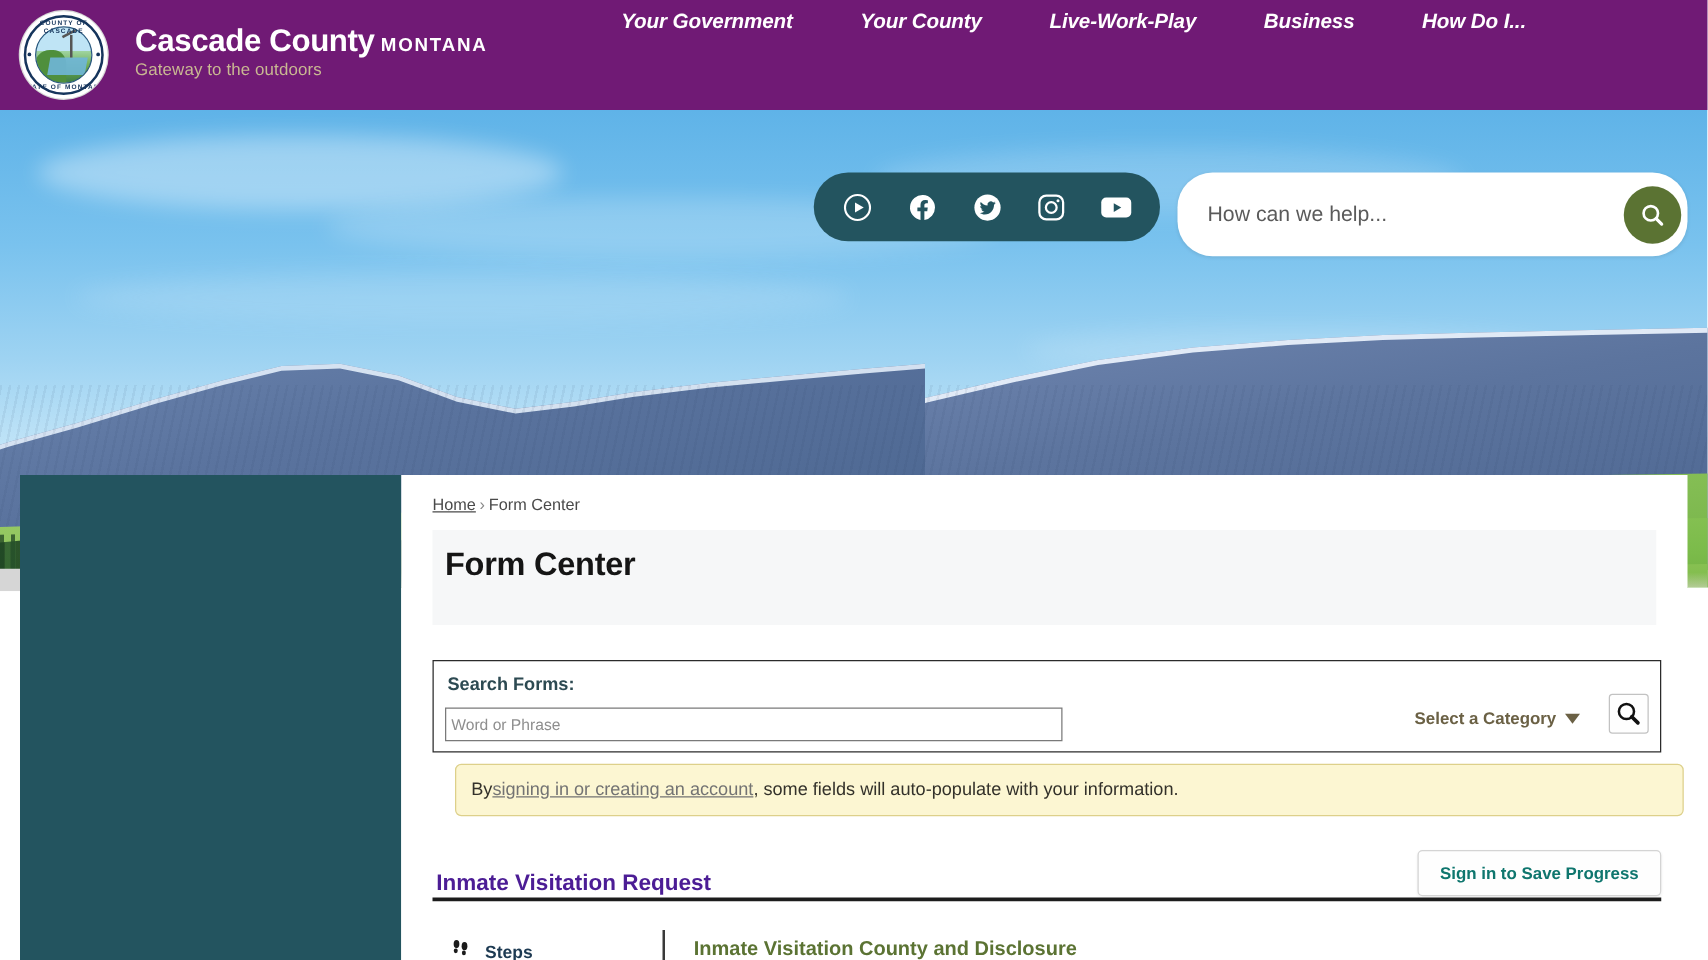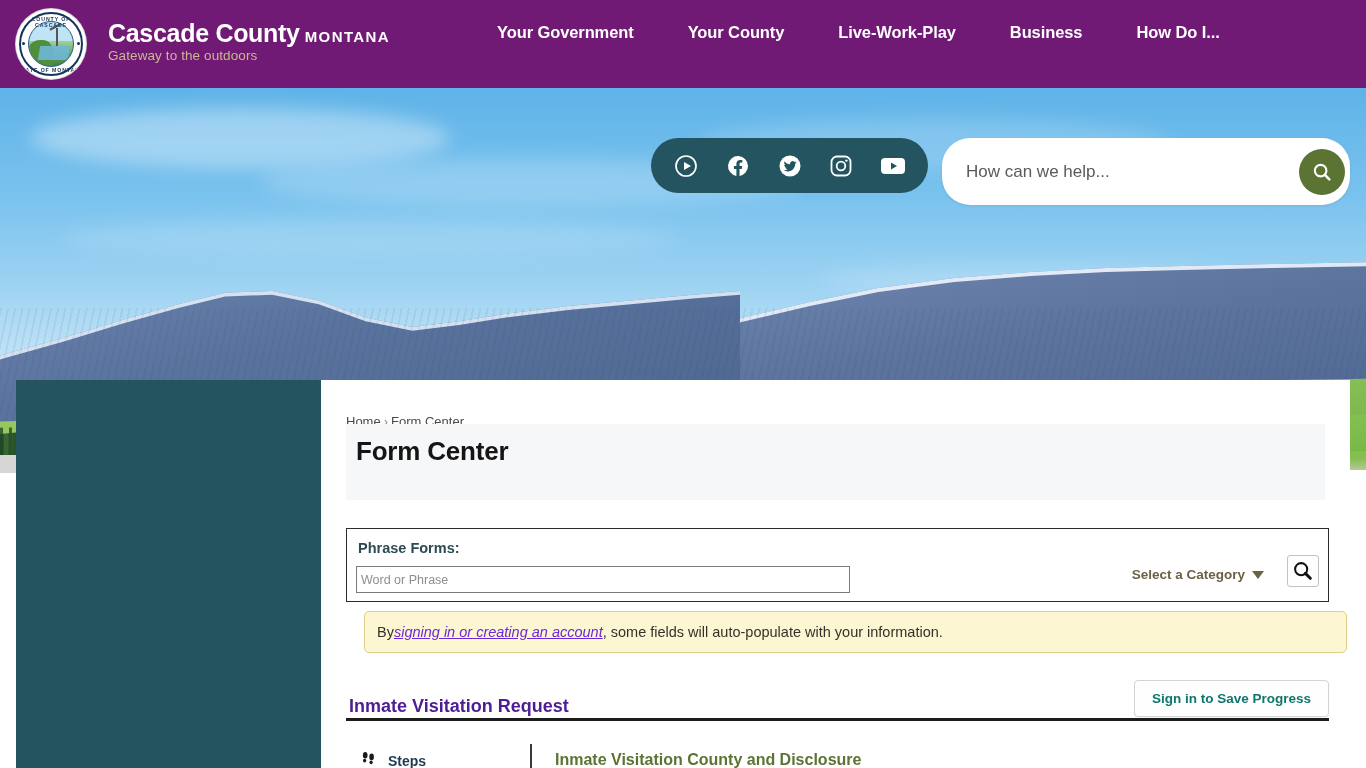--- a/index.html
+++ b/index.html
@@ -75,21 +75,21 @@
   }
   .brand-main .state {
     font-size: 15px; font-weight: bold; letter-spacing: 1.4px; margin-left: 5px;
   }
   .brand-tag {
     font-size: 13.5px; color: #c9b892; margin-top: 2px; letter-spacing: .1px;
   }
 
   .mainnav {
     position: absolute; left: 470px; top: 0; height: 64px;
-    display: flex; align-items: center; gap: 0;
+    display: flex; gap: 0; font-style: italic;
   }
   .navitem {
     color: #ffffff; font-size: 16.5px; font-weight: bold;
     padding: 8px 27px; white-space: nowrap; cursor: pointer;
     letter-spacing: -.1px;
   }
 
   
   .hero {
     position: absolute; left: 0; top: 88px;
@@ -258,21 +258,21 @@
     width: 1029px; height: 388px;
     background: #ffffff;
     z-index: 30;
   }
   .right-white {
     position: absolute; left: 1350px; top: 470px; width: 16px; height: 298px;
     background: #ffffff; z-index: 26;
   }
 
   .breadcrumb {
-    position: absolute; left: 25px; top: 34px;
+    position: absolute; left: 25px; top: 16px;
     font-size: 13px; color: #4a4a4a;
   }
   .breadcrumb a {
     color: #4a4a4a; text-decoration: underline;
   }
   .bc-sep { color: #8a8a8a; margin: 0 3px; }
 
   .page-title-box {
     position: absolute; left: 25px; top: 44px;
     width: 979px; height: 76px;
@@ -318,21 +318,21 @@
     display: flex; align-items: center; justify-content: center;
   }
 
   .notice {
     position: absolute; left: 25px; top: 231px;
     width: 983px; height: 42px;
     background: #fcf6d2; border: 1px solid #ddd08a; border-radius: 5px;
     display: flex; align-items: center; padding-left: 12px;
     font-size: 14.5px; color: #33312a; margin-left: 18px;
   }
-  .notice a { color: #6d28d9; text-decoration: underline; font-style: italic; }
+  .notice a { color: #737373; text-decoration: underline; }
 
   .form-head {
     position: absolute; left: 25px; top: 300px; width: 983px;
   }
   .form-name {
     font-size: 18px; font-weight: bold; color: #4c1d95;
     position: absolute; left: 3px; top: 16px;
   }
   .save-btn {
     position: absolute; right: 0; top: 0;
@@ -478,21 +478,21 @@
 
   <div class="breadcrumb">
     <a href="#">Home</a><span class="bc-sep">›</span><span>Form Center</span>
   </div>
 
   <div class="page-title-box">
     <h1 class="page-title">Form Center</h1>
   </div>
 
   <div class="searchforms">
-    <div class="sf-label">Phrase Forms:</div>
+    <div class="sf-label">Search Forms:</div>
     <input class="sf-input" type="text" placeholder="Word or Phrase" style="">
     <div class="sf-cat">
       <span>Select a Category</span>
       <span class="caret"></span>
     </div>
     <button class="sf-btn">
       <svg width="22" height="22" viewBox="0 0 24 24">
         <circle cx="10" cy="10" r="6.6" fill="none" stroke="#111" stroke-width="2.2"></circle>
         <line x1="14.6" y1="14.6" x2="20" y2="20" stroke="#111" stroke-width="3.2" stroke-linecap="round"></line>
       </svg>

